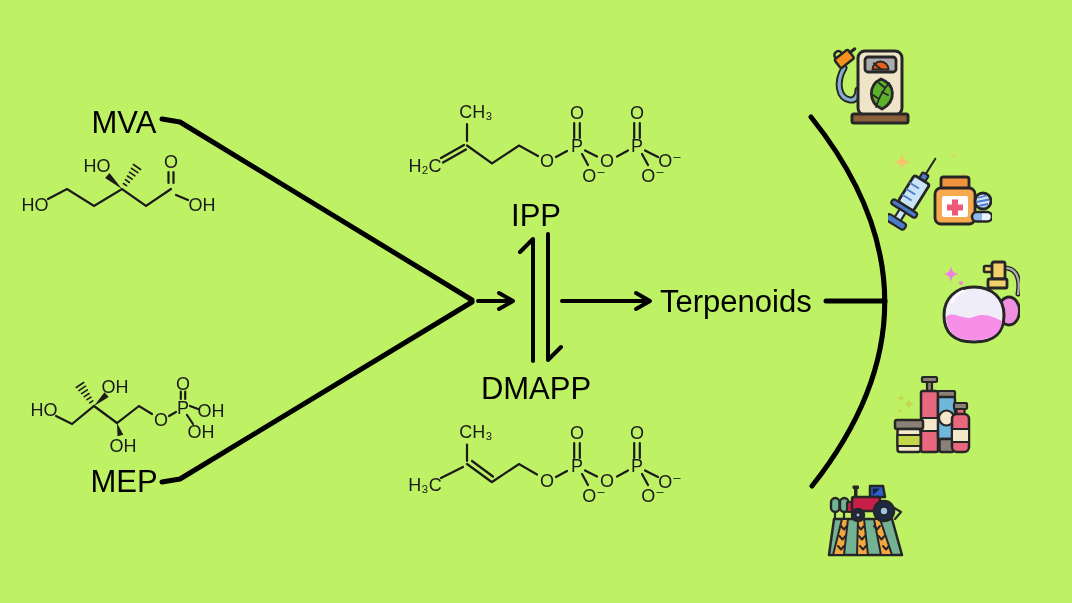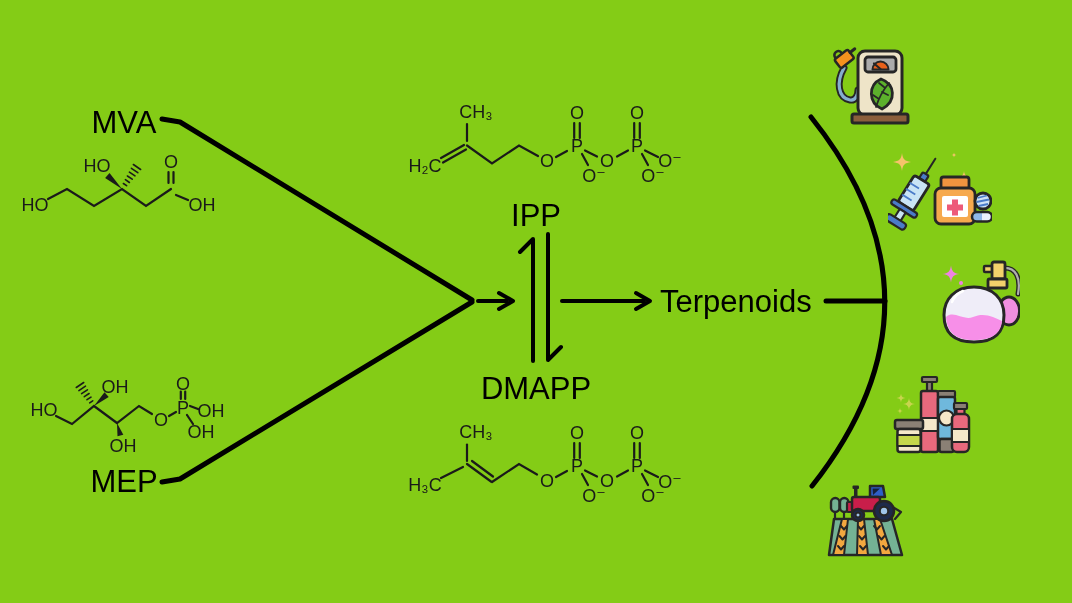--- a/index.html
+++ b/index.html
@@ -1,16 +1,16 @@
 <!DOCTYPE html>
 <html><head>
 <meta charset="utf-8">
 <style>
   html,body{margin:0;padding:0;background:#ffffff;}
-  #stage{position:relative;width:1072px;height:603px;background:#84cc16;overflow:hidden;
+  #stage{position:relative;width:1072px;height:603px;background:#bef264;overflow:hidden;
          font-family:"Liberation Sans","DejaVu Sans",sans-serif;}
   svg{display:block;}
   .abs{position:absolute;}
   
   .bond{stroke:#1a1a1a;stroke-width:2.2;fill:none;stroke-linecap:round;}
   .wedge{fill:#1a1a1a;stroke:none;}
   .hash{stroke:#1a1a1a;stroke-width:1.6;fill:none;stroke-linecap:round;}
   .pline{stroke:#000;stroke-width:5;fill:none;stroke-linecap:round;stroke-linejoin:round;}
   .aline{stroke:#000;stroke-width:4;fill:none;stroke-linecap:round;stroke-linejoin:round;}
   text{dominant-baseline:central;}

